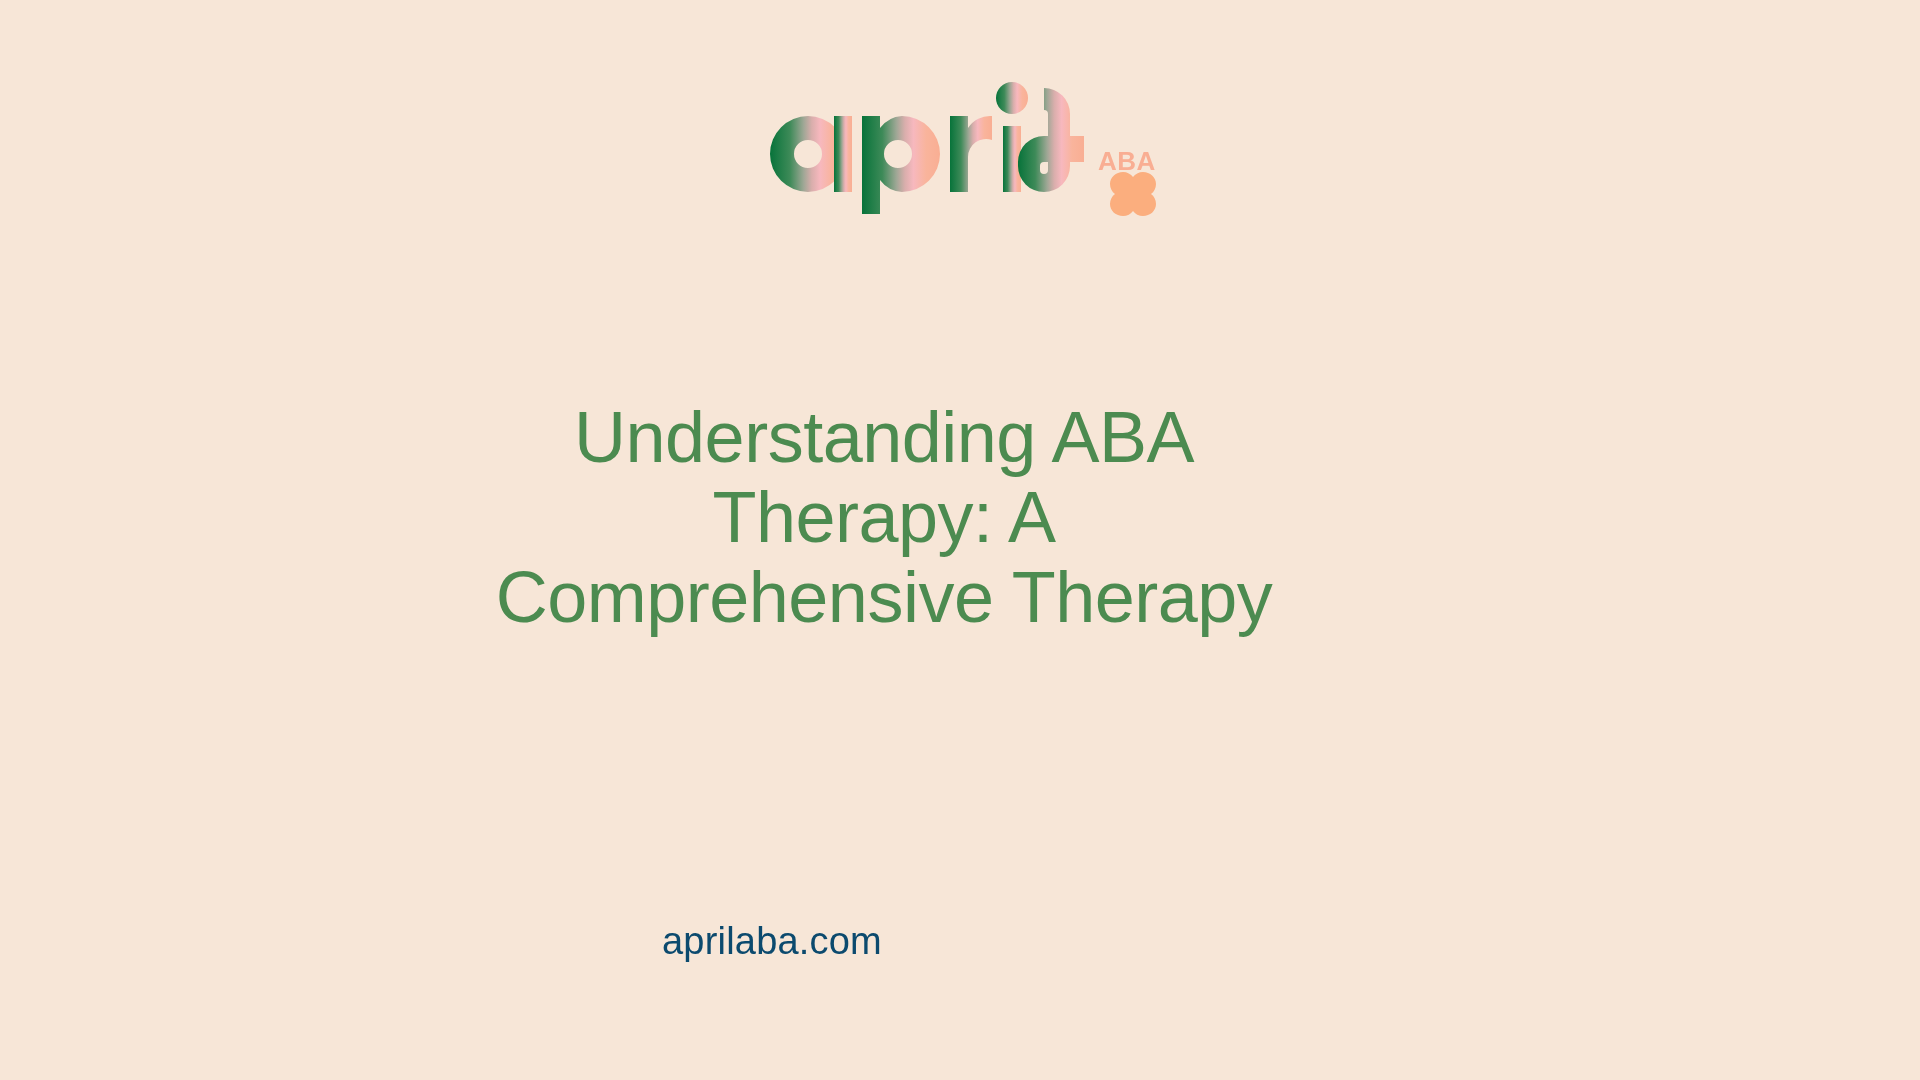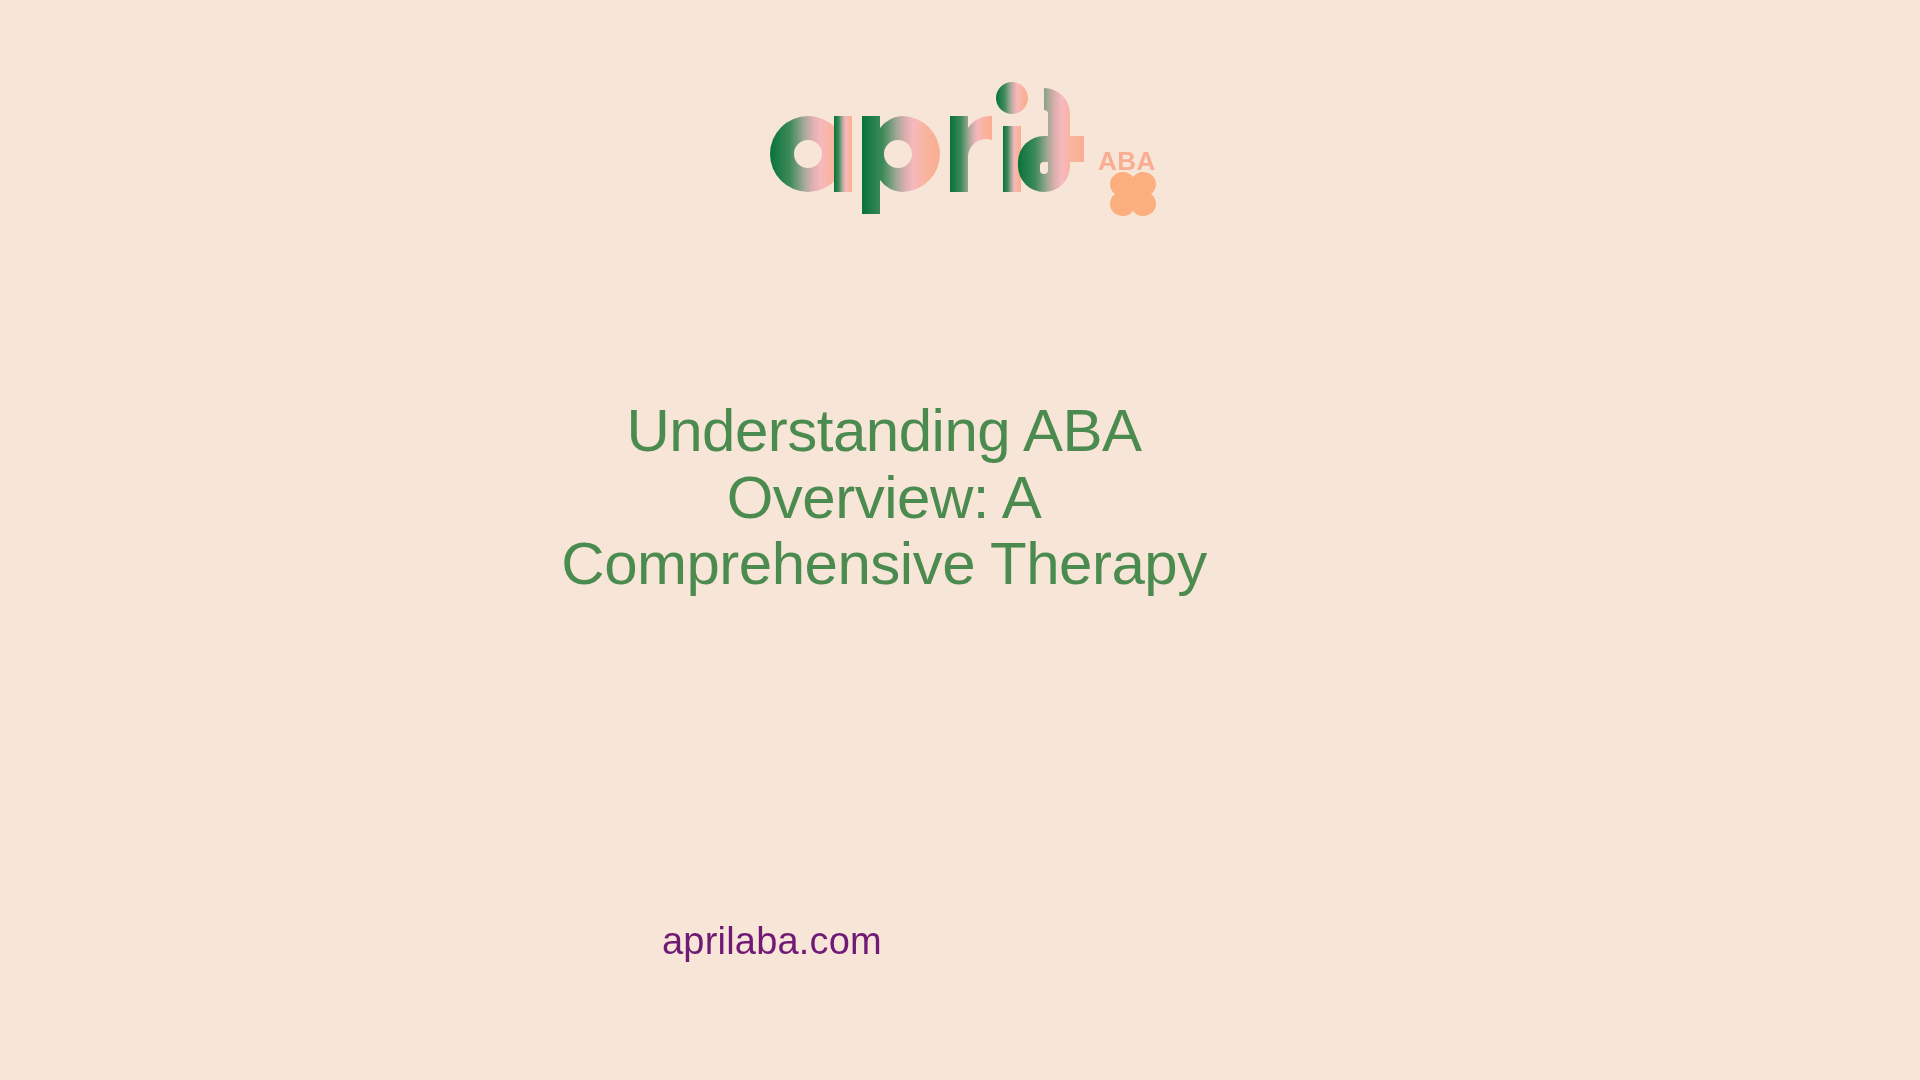--- a/index.html
+++ b/index.html
@@ -40,36 +40,36 @@
 
   
   .headline {
     position: absolute;
     top: 398px;
     left: 0;
     width: 1768px;
     text-align: center;
     color: #4C8B50;
     font-family: "Liberation Sans", sans-serif;
-    font-size: 60px;
+    font-size: 72px;
     font-weight: 400;
     line-height: 1.11;
     letter-spacing: -0.5px;
     padding: 0 160px;
   }
   .headline .ln { display: block; white-space: nowrap; }
 
   
   .site-url {
     position: absolute;
     top: 920px;
     left: 0;
     width: 1544px;
     text-align: center;
-    color: #701a75;
+    color: #0c4a6e;
     font-family: "Liberation Sans", sans-serif;
     font-size: 38px;
     font-weight: 400;
     letter-spacing: 0.2px;
   }
 </style>
 </head>
 <body>
 
 <div class="slide">
@@ -135,19 +135,19 @@
                c3 2 5 6 5 10
                c0 7 -6 12 -13 12 c-4 0 -8 -2 -10 -5
                c-2 3 -6 5 -10 5 c-7 0 -13 -5 -13 -12
                c0 -4 2 -8 5 -10
                c-3 -2 -5 -6 -5 -10 Z" fill="#FBAE7E"></path>
     </svg>
   </div>
 
   <h1 class="headline">
     <span class="ln">Understanding ABA</span>
-    <span class="ln">Overview: A</span>
+    <span class="ln">Therapy: A</span>
     <span class="ln">Comprehensive Therapy</span>
   </h1>
 
   <div class="site-url">aprilaba.com</div>
 
 </div>
 
 </body></html>

